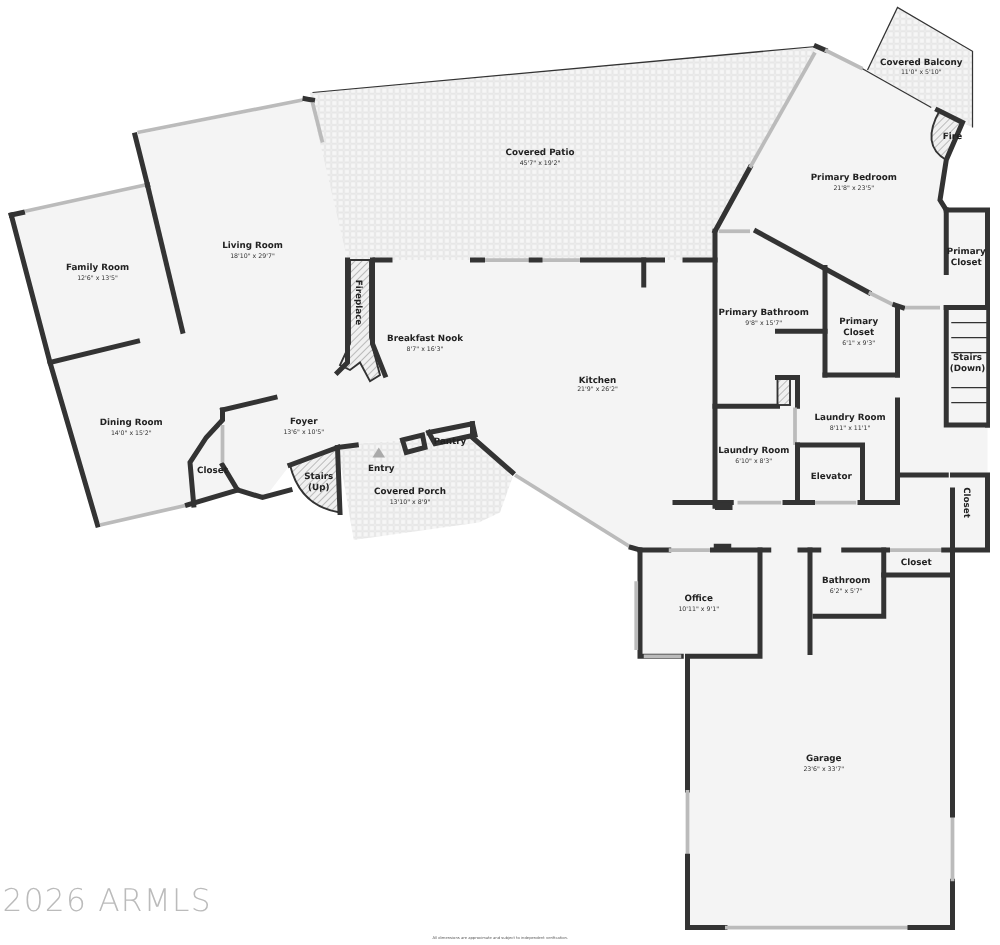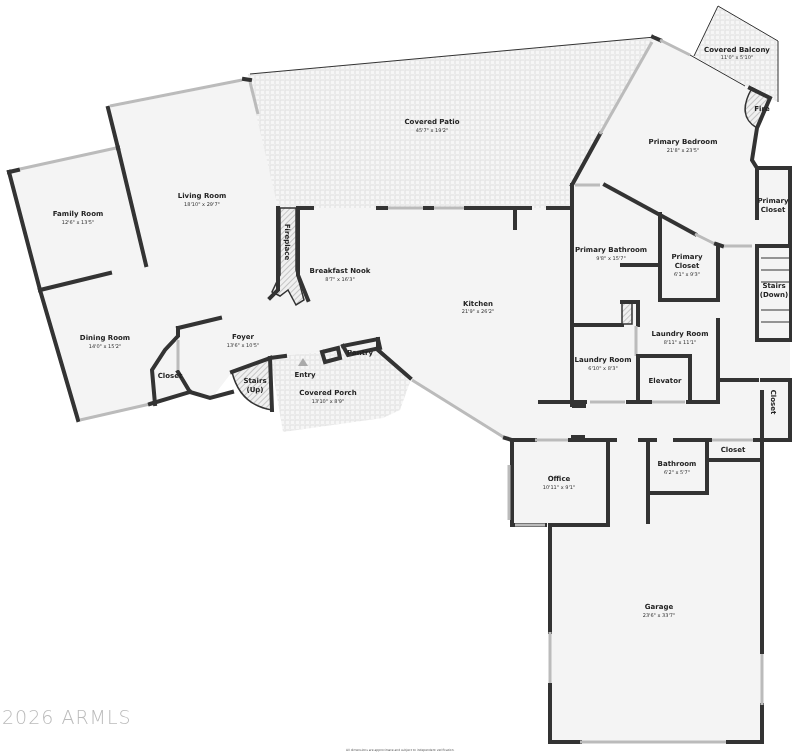--- a/index.html
+++ b/index.html
@@ -6,21 +6,21 @@
   body{width:800px;height:756px;position:relative;overflow:hidden;font-family:"DejaVu Sans",sans-serif;}
   svg{position:absolute;left:0;top:0;}
   .floor{fill:#f4f4f4;}
   .patio{fill:url(#tile);}
   .wall{stroke:#333;stroke-width:4;fill:none;stroke-linecap:square;}
   .thin{stroke:#333;stroke-width:1;fill:none;}
   .win{stroke:#bbb;stroke-width:3;fill:none;}
   .hatch{fill:url(#hatch);stroke:#333;stroke-width:1.5;}
   .rname{font-family:"DejaVu Sans",sans-serif;font-size:7px;font-weight:bold;fill:#222;text-anchor:middle;}
   .rdim{font-family:"DejaVu Sans",sans-serif;font-size:5px;fill:#333;text-anchor:middle;}
-  .wm{position:absolute;left:2px;top:706px;font-family:"DejaVu Sans",sans-serif;font-size:19px;font-weight:200;color:#bbb;letter-spacing:1px;}
+  .wm{position:absolute;left:2px;top:706px;font-family:"DejaVu Sans",sans-serif;font-size:25px;font-weight:200;color:#bbb;letter-spacing:1px;}
   .disc{position:absolute;left:346px;top:748px;font-family:"DejaVu Sans",sans-serif;font-size:3px;color:#555;}
 </style>
 </head>
 <body>
 
 <svg width="800" height="756" viewBox="0 0 800 756">
   <defs>
     <pattern id="tile" width="5" height="5" patternUnits="userSpaceOnUse">
       <rect width="5" height="5" fill="#f6f6f6"></rect>
       <rect x="0.5" y="0.5" width="4" height="4" fill="none" stroke="#e2e2e2" stroke-width="0.6"></rect>

